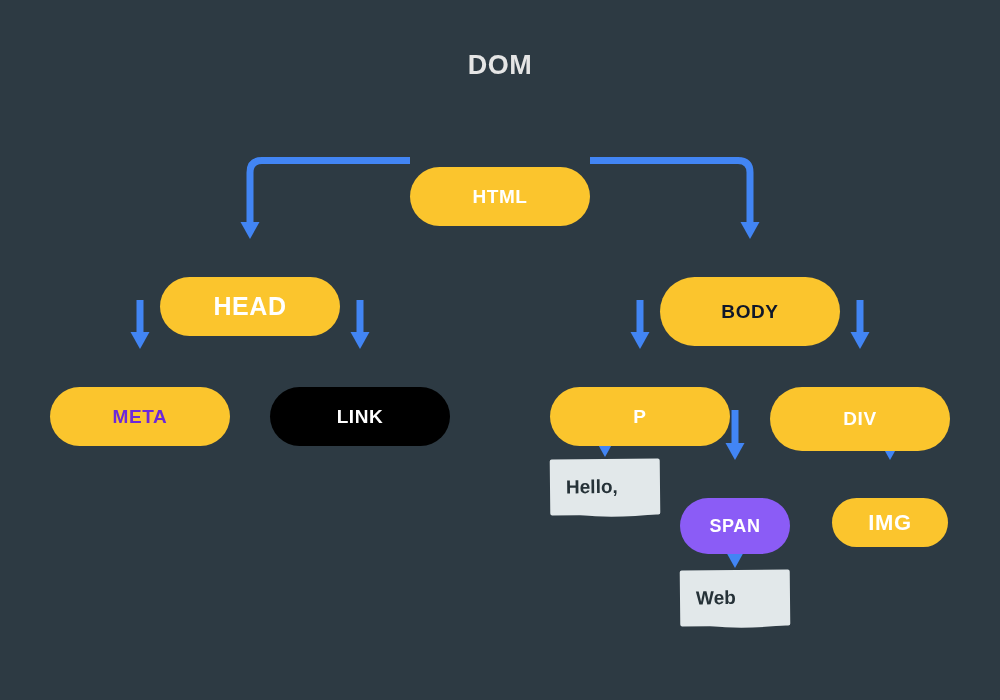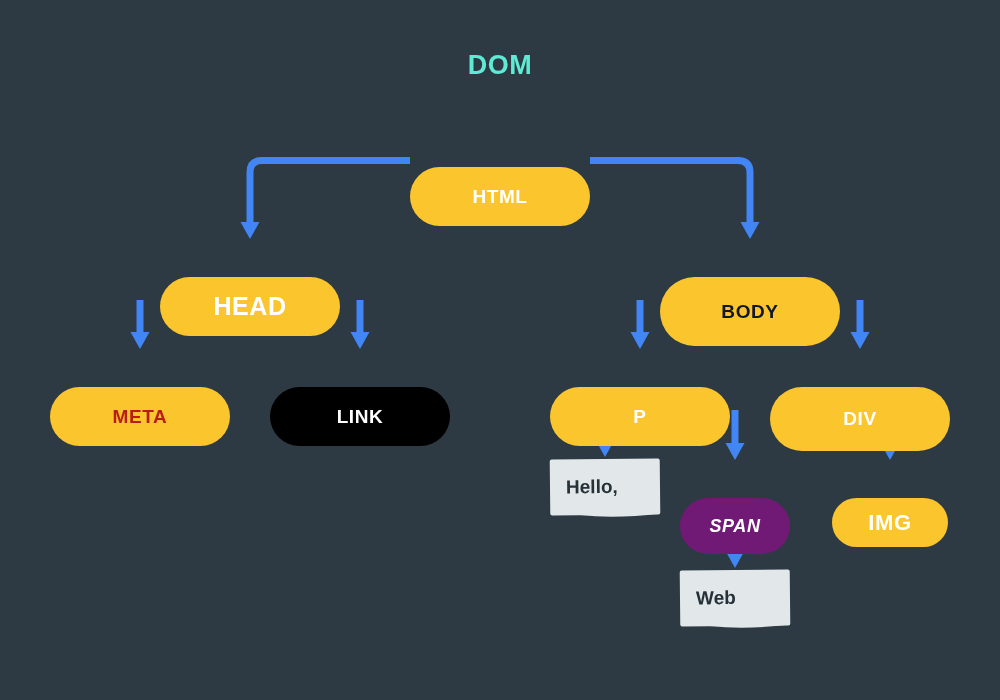--- a/index.html
+++ b/index.html
@@ -26,21 +26,21 @@
     height: 700px;
     pointer-events: none;
   }
 
   .title {
     position: absolute;
     left: 0;
     top: 50px;
     width: 1000px;
     text-align: center;
-    color: #5eead4;
+    color: #e5e5e5;
     font-size: 27px;
     font-weight: bold;
     letter-spacing: 0.5px;
   }
 
   .node {
     position: absolute;
     box-sizing: border-box;
     display: flex;
     align-items: center;
@@ -109,33 +109,33 @@
   <div id="nodes">
       <div class="node" style="left: 410px; top: 131px; width: 180px; height: 59px; font-size: 19px; background: rgb(251, 197, 45); color: rgb(255, 255, 255);">
         <span>HTML</span>
       </div>
       <div class="node" style="left: 160px; top: 241px; width: 180px; height: 59px; font-size: 25px; background: rgb(251, 197, 45); color: rgb(255, 255, 255);">
         <span>HEAD</span>
       </div>
       <div class="node" style="left: 660px; top: 241px; width: 180px; height: 69px; font-size: 19px; background: rgb(251, 197, 45); color: #0f172a;">
         <span>BODY</span>
       </div>
-      <div class="node" style="left: 50px; top: 351px; width: 180px; height: 59px; font-size: 19px; background: rgb(251, 197, 45); color: #b91c1c;">
+      <div class="node" style="left: 50px; top: 351px; width: 180px; height: 59px; font-size: 19px; background: rgb(251, 197, 45); color: #6d28d9;">
         <span>META</span>
       </div>
       <div class="node" style="left: 270px; top: 351px; width: 180px; height: 59px; font-size: 19px; background: #000000; color: rgb(255, 255, 255);">
         <span>LINK</span>
       </div>
       <div class="node" style="left: 550px; top: 351px; width: 180px; height: 59px; font-size: 19px; background: rgb(251, 197, 45); color: rgb(255, 255, 255);">
         <span>P</span>
       </div>
       <div class="node" style="left: 770px; top: 351px; width: 180px; height: 64px; font-size: 19px; background: rgb(251, 197, 45); color: rgb(255, 255, 255);">
         <span>DIV</span>
       </div>
-      <div class="node" style="left: 680px; top: 462px; width: 110px; height: 56px; font-size: 18px; background: #701a75; color: rgb(255, 255, 255); font-style: italic;">
+      <div class="node" style="left: 680px; top: 462px; width: 110px; height: 56px; font-size: 18px; background: #8b5cf6; color: rgb(255, 255, 255);">
         <span>SPAN</span>
       </div>
       <div class="node" style="left: 832px; top: 462px; width: 116px; height: 49px; font-size: 22px; background: rgb(251, 197, 45); color: rgb(255, 255, 255);">
         <span>IMG</span>
       </div>
       <div class="textnode" style="left: 550px; top: 459px; width: 110px; height: 56px; font-size: 19px; background: rgb(226, 232, 234); color: rgb(38, 50, 56); transform: rotate(-0.6deg);">
         <span>Hello,</span>
         <span class="curl">
           <svg width="110" height="12" viewBox="0 0 110 12">
             <path d="M0,0 Q49.5,11 110,4 L110,0 L0,0 Z" fill="#e2e8ea"></path>

